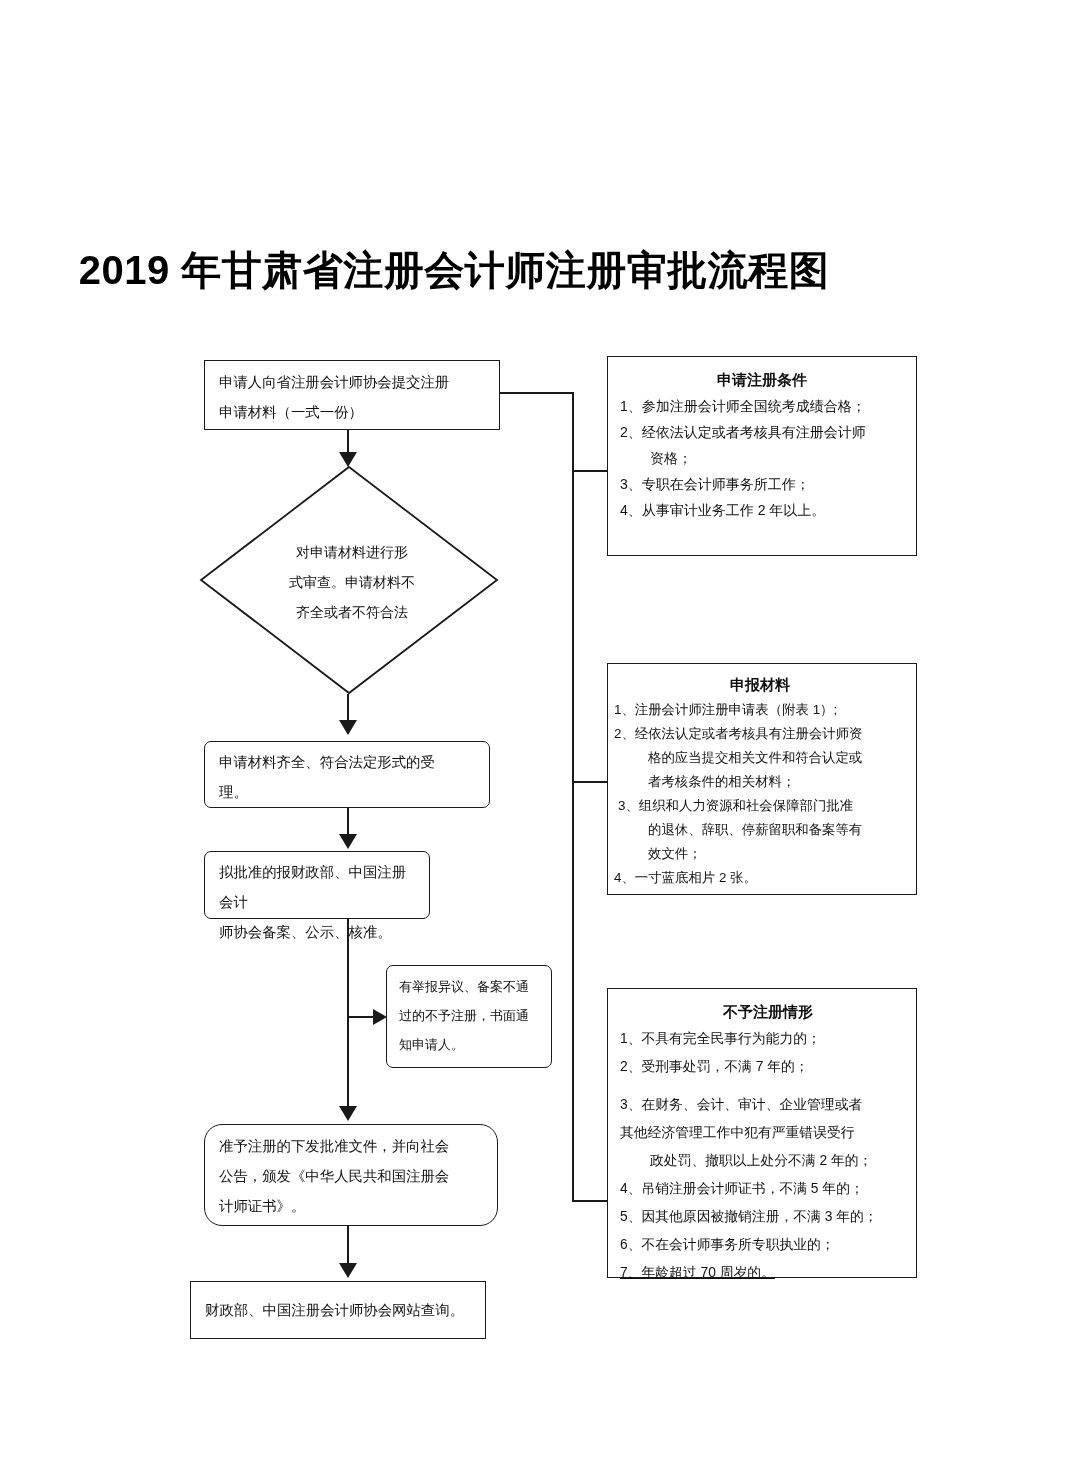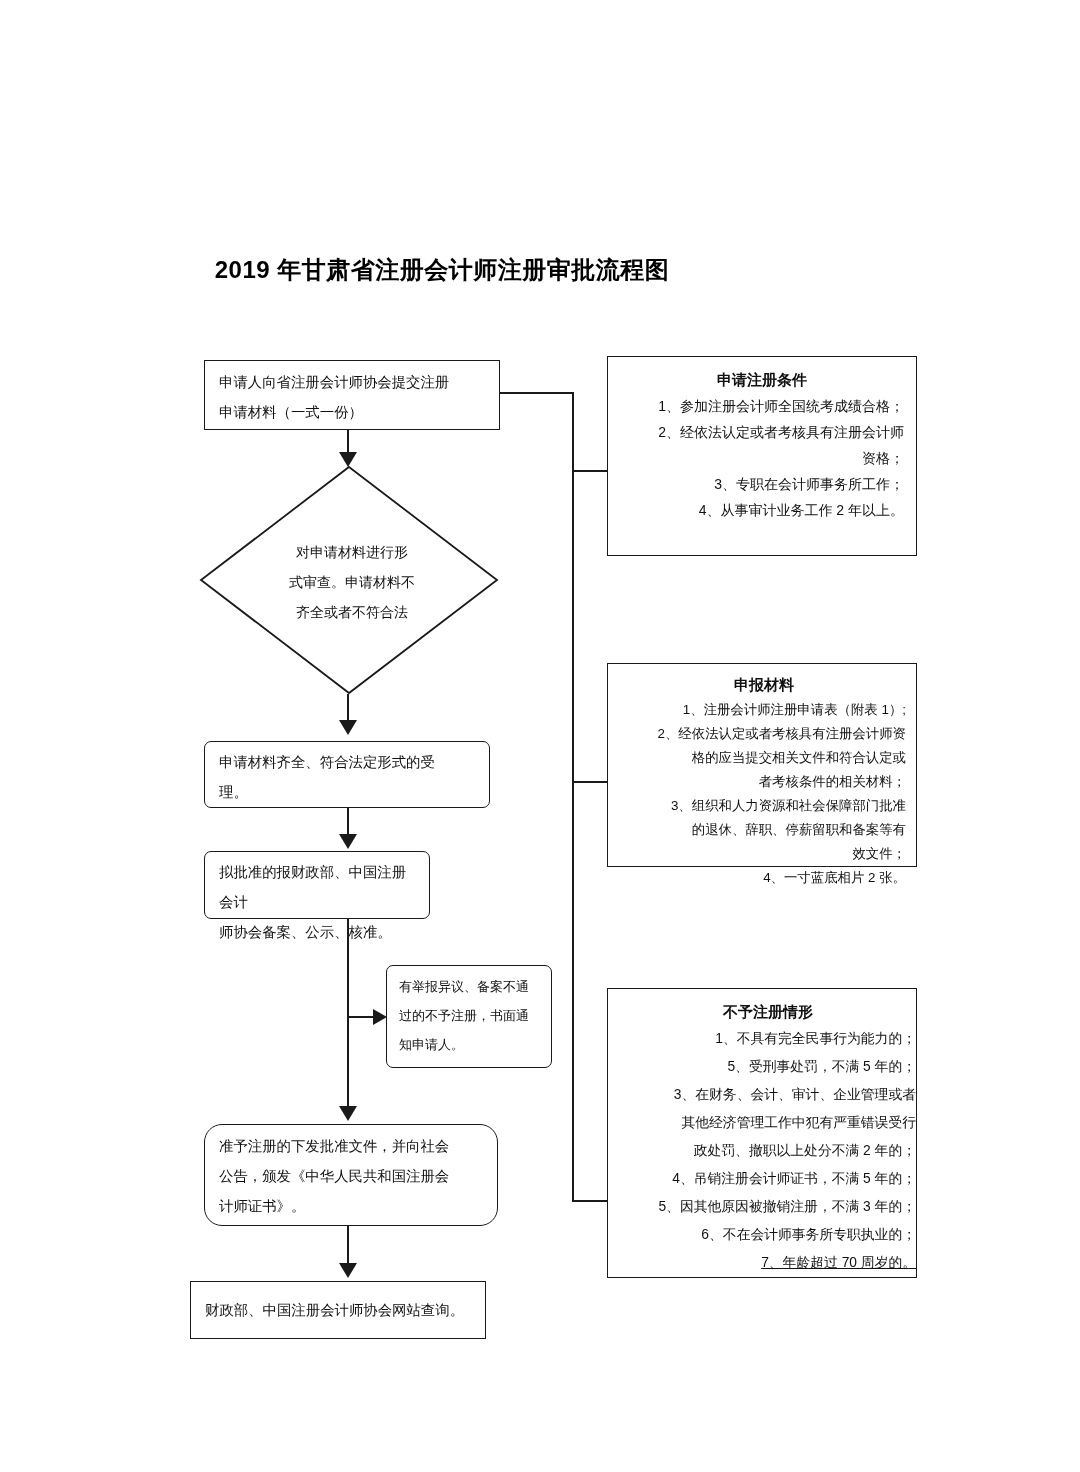--- a/index.html
+++ b/index.html
@@ -10,23 +10,23 @@
     font-family:"Liberation Sans","DejaVu Sans",sans-serif;
     color:#000;
     position:relative;
     overflow:hidden;
   }
   #stage{position:absolute;left:0;top:0;width:1080px;height:1472px;}
 
   
   .title{
     position:absolute;
-    left:0;top:248px;width:884px;
+    left:12px;top:248px;width:884px;
     text-align:center;
-    font-size:24px;
+    font-size:40px;
     font-weight:bold;
     letter-spacing:0.5px;
     line-height:44px;
     white-space:nowrap;
   }
 
   
   .node{
     position:absolute;
     box-sizing:border-box;
@@ -56,21 +56,20 @@
     margin:0;
     text-align:center;
     font-size:15px;
     font-weight:bold;
     line-height:26px;
   }
   .panel ol{
     list-style:none;
     margin:0;
     padding:0;
-    text-align:right;
   }
   .panel li{
     line-height:26px;
     white-space:nowrap;
   }
 
   
   .diamond-wrap{position:absolute;}
   .diamond-wrap svg{position:absolute;left:0;top:0;overflow:visible;}
   .diamond-text{
@@ -184,40 +183,40 @@
     <h4>申请注册条件</h4>
     <ol>
       <li>1、参加注册会计师全国统考成绩合格；</li>
       <li>2、经依法认定或者考核具有注册会计师</li>
       <li style="padding-left:30px;">资格；</li>
       <li>3、专职在会计师事务所工作；</li>
       <li>4、从事审计业务工作 2 年以上。</li>
     </ol>
   </div>
 
-  <div class="panel" style="left:607px;top:663px;width:310px;height:204px;padding:8px 10px 0 14px;font-size:13.4px;">
+  <div class="panel" style="left:607px;top:663px;width:310px;height:232px;padding:8px 10px 0 6px;font-size:13.4px;">
     <h4>申报材料</h4>
     <ol style="line-height:24px;">
       <li style="line-height:24px;">1、注册会计师注册申请表（附表 1）;</li>
       <li style="line-height:24px;">2、经依法认定或者考核具有注册会计师资</li>
       <li style="line-height:24px;padding-left:34px;">格的应当提交相关文件和符合认定或</li>
       <li style="line-height:24px;padding-left:34px;">者考核条件的相关材料；</li>
       <li style="line-height:24px;padding-left:4px;">3、组织和人力资源和社会保障部门批准</li>
       <li style="line-height:24px;padding-left:34px;">的退休、辞职、停薪留职和备案等有</li>
       <li style="line-height:24px;padding-left:34px;">效文件；</li>
       <li style="line-height:24px;">4、一寸蓝底相片 2 张。</li>
     </ol>
   </div>
 
   <div class="panel" style="left:607px;top:988px;width:310px;height:290px;padding:10px 0 0 12px;font-size:13.8px;">
     <h4>不予注册情形</h4>
     <ol style="line-height:28px;">
       <li style="line-height:28px;">1、不具有完全民事行为能力的；</li>
-      <li style="line-height:28px;">5、受刑事处罚，不满 5 年的；</li>
-      <li style="line-height:28px;">3、在财务、会计、审计、企业管理或者</li>
+      <li style="line-height:28px;">2、受刑事处罚，不满 7 年的；</li>
+      <li style="line-height:28px;margin-top:10px;">3、在财务、会计、审计、企业管理或者</li>
       <li style="line-height:28px;">其他经济管理工作中犯有严重错误受行</li>
       <li style="line-height:28px;margin-left:30px;">政处罚、撤职以上处分不满 2 年的；</li>
       <li style="line-height:28px;">4、吊销注册会计师证书，不满 5 年的；</li>
       <li style="line-height:28px;">5、因其他原因被撤销注册，不满 3 年的；</li>
       <li style="line-height:28px;">6、不在会计师事务所专职执业的；</li>
       <li style="line-height:28px;text-decoration:underline;">7、年龄超过 70 周岁的。</li>
     </ol>
   </div>
 
 </div>

